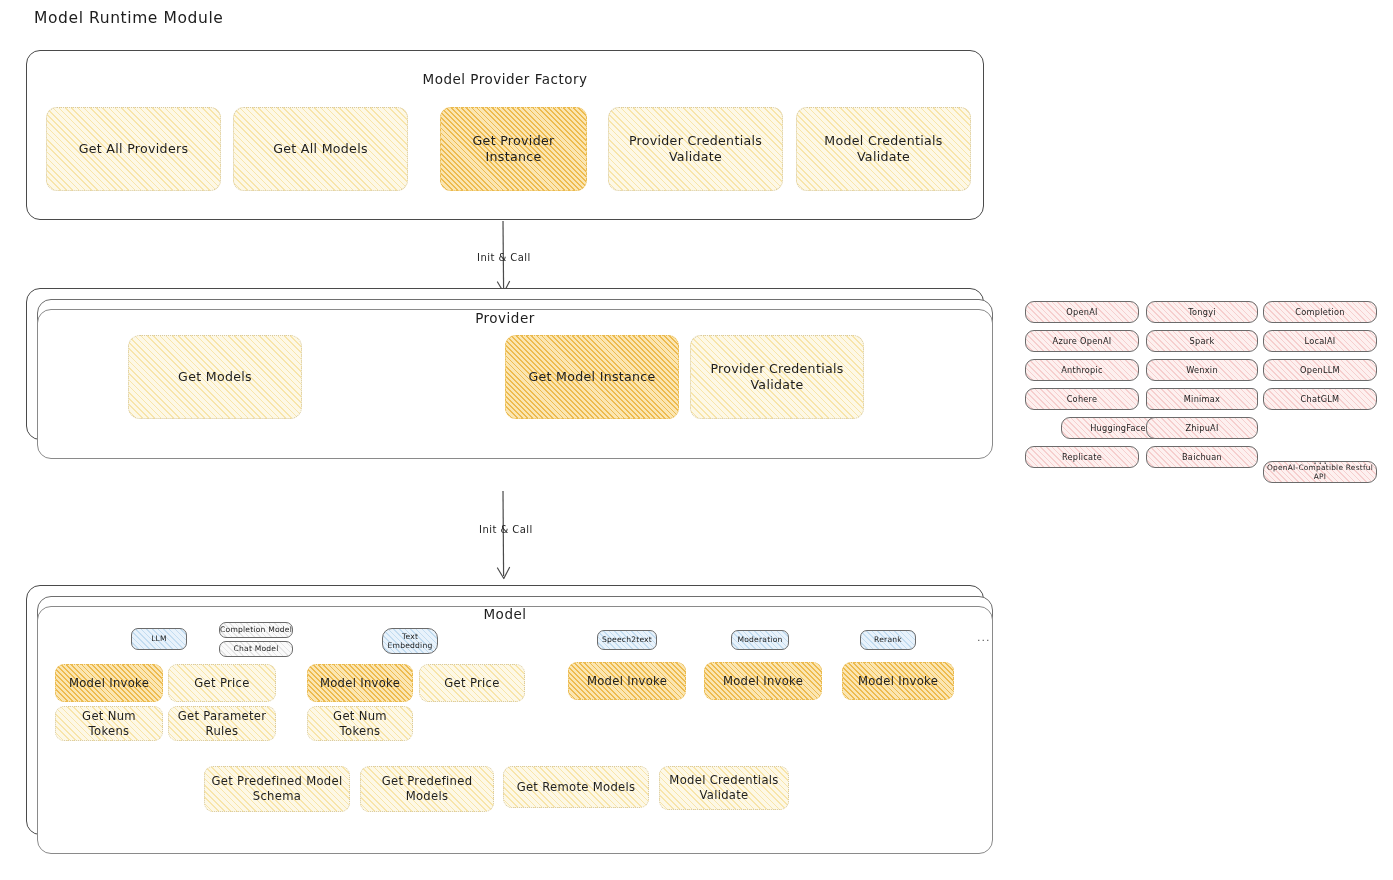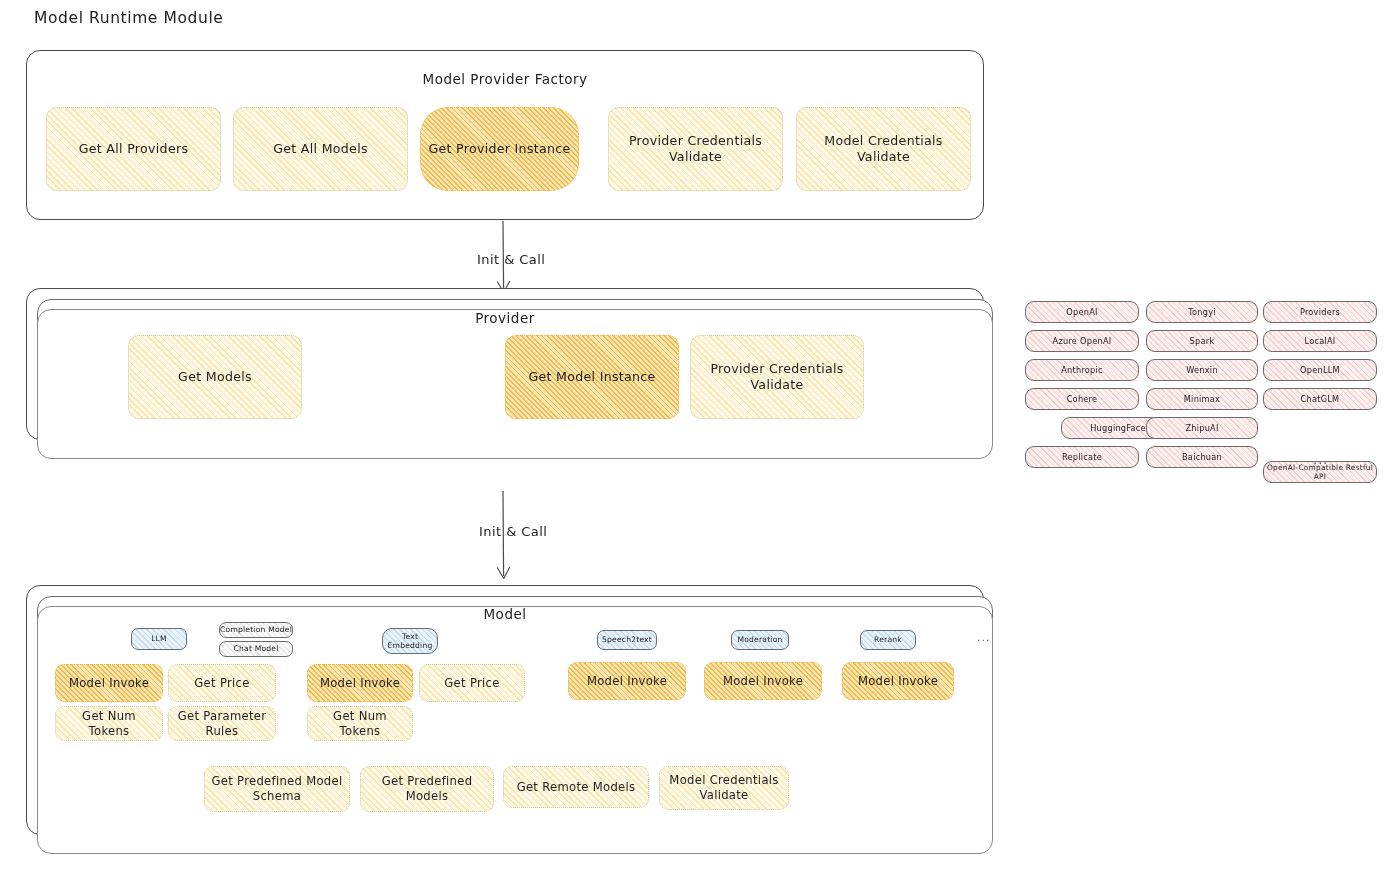--- a/index.html
+++ b/index.html
@@ -72,78 +72,78 @@
   }
   .badge.plain{
     background-color:#fafafa;
     background-image:repeating-linear-gradient(45deg,
         rgba(150,150,150,.20) 0 1px, rgba(0,0,0,0) 1px 4px);
     margin-left:26px;
   }
 
   
   .arrow-label{
-    position:absolute;font-size:13px;letter-spacing:.45px;color:#1e1e1e;
+    position:absolute;font-size:10px;letter-spacing:.45px;color:#1e1e1e;
     white-space:nowrap;
   }
   .ellipsis{
     position:absolute;font-size:13px;color:#5a5a5a;letter-spacing:1px;
   }
 </style>
 </head>
 <body>
 
 <div class="abs" id="page-title">Model Runtime Module</div>
 
 <div class="abs container" style="left:26px;top:50px;width:958px;height:170px;">
   <div class="container-title" style="top:20px;">Model Provider Factory</div>
 
   <div class="abs hatch" style="left:19px;top:56px;width:175px;height:84px;">Get All Providers</div>
 
   <div class="abs hatch" style="left:206px;top:56px;width:175px;height:84px;">Get All Models</div>
 
-  <div class="abs hatch strong" style="left:393px;top:56px;width:159px;height:84px;border-radius:28px;">Get Provider Instance</div>
+  <div class="abs hatch strong" style="left:413px;top:56px;width:147px;height:84px;">Get Provider Instance</div>
 
   <div class="abs hatch" style="left:581px;top:56px;width:175px;height:84px;">Provider Credentials Validate</div>
 
   <div class="abs hatch" style="left:769px;top:56px;width:175px;height:84px;">Model Credentials Validate</div>
 </div>
 
 <svg class="abs" style="left:470px;top:220px;width:70px;height:80px;" viewBox="0 0 70 80">
   <path d="M33 1 L33.6 70" stroke="#4a4a4a" stroke-width="1.2" fill="none"></path>
   <path d="M27.5 62 L33.8 72.5 L39.5 61.5" stroke="#4a4a4a" stroke-width="1.2" fill="none" stroke-linecap="round" stroke-linejoin="round"></path>
 </svg>
 <div class="arrow-label" style="left:477px;top:252px;">Init &amp; Call</div>
 
 <div class="abs container stack" style="left:26px;top:288px;width:958px;height:152px;z-index:3;">
   <div class="container-title" style="top:21px;">Provider</div>
 
-  <div class="abs hatch" style="left:101px;top:46px;width:174px;height:84px;">Get Models</div>
+  <div class="abs hatch" style="left:101px;top:46px;width:174px;height:84px;border-radius:12px;">Get Models</div>
 
 
   <div class="abs hatch strong" style="left:478px;top:46px;width:174px;height:84px;">Get Model Instance</div>
 
   <div class="abs hatch" style="left:663px;top:46px;width:174px;height:84px;">Provider Credentials Validate</div>
 </div>
 
 <div class="abs chip-pink" style="left:1025px;top:301px;width:114px;height:22px;">OpenAI</div>
 <div class="abs chip-pink" style="left:1025px;top:330px;width:114px;height:22px;">Azure OpenAI</div>
 <div class="abs chip-pink" style="left:1025px;top:359px;width:114px;height:22px;">Anthropic</div>
 <div class="abs chip-pink" style="left:1025px;top:388px;width:114px;height:22px;">Cohere</div>
 <div class="abs chip-pink" style="left:1025px;top:417px;width:114px;height:22px;margin-left:36px;">HuggingFace</div>
 <div class="abs chip-pink" style="left:1025px;top:446px;width:114px;height:22px;">Replicate</div>
 
 <div class="abs chip-pink" style="left:1146px;top:301px;width:112px;height:22px;">Tongyi</div>
 <div class="abs chip-pink" style="left:1146px;top:330px;width:112px;height:22px;">Spark</div>
 <div class="abs chip-pink" style="left:1146px;top:359px;width:112px;height:22px;">Wenxin</div>
-<div class="abs chip-pink" style="left:1146px;top:388px;width:112px;height:22px;">Minimax</div>
+<div class="abs chip-pink" style="left:1146px;top:388px;width:112px;height:22px;border-radius:6px;">Minimax</div>
 <div class="abs chip-pink" style="left:1146px;top:417px;width:112px;height:22px;">ZhipuAI</div>
 <div class="abs chip-pink" style="left:1146px;top:446px;width:112px;height:22px;">Baichuan</div>
 
-<div class="abs chip-pink" style="left:1263px;top:301px;width:114px;height:22px;">Providers</div>
+<div class="abs chip-pink" style="left:1263px;top:301px;width:114px;height:22px;">Completion</div>
 <div class="abs chip-pink" style="left:1263px;top:330px;width:114px;height:22px;">LocalAI</div>
 <div class="abs chip-pink" style="left:1263px;top:359px;width:114px;height:22px;">OpenLLM</div>
 <div class="abs chip-pink" style="left:1263px;top:388px;width:114px;height:22px;">ChatGLM</div>
 <div class="abs chip-pink" style="left:1263px;top:417px;width:114px;height:22px;font-size:7.4px;margin-top:44px;">OpenAI-Compatible Restful API</div>
 <div class="ellipsis" style="left:1313px;top:452px;">...</div>
 
 <svg class="abs" style="left:470px;top:490px;width:70px;height:96px;" viewBox="0 0 70 96">
   <path d="M33 1 L33.6 86" stroke="#4a4a4a" stroke-width="1.2" fill="none"></path>
   <path d="M27.5 78 L33.8 88.5 L39.5 77.5" stroke="#4a4a4a" stroke-width="1.2" fill="none" stroke-linecap="round" stroke-linejoin="round"></path>
 </svg>

